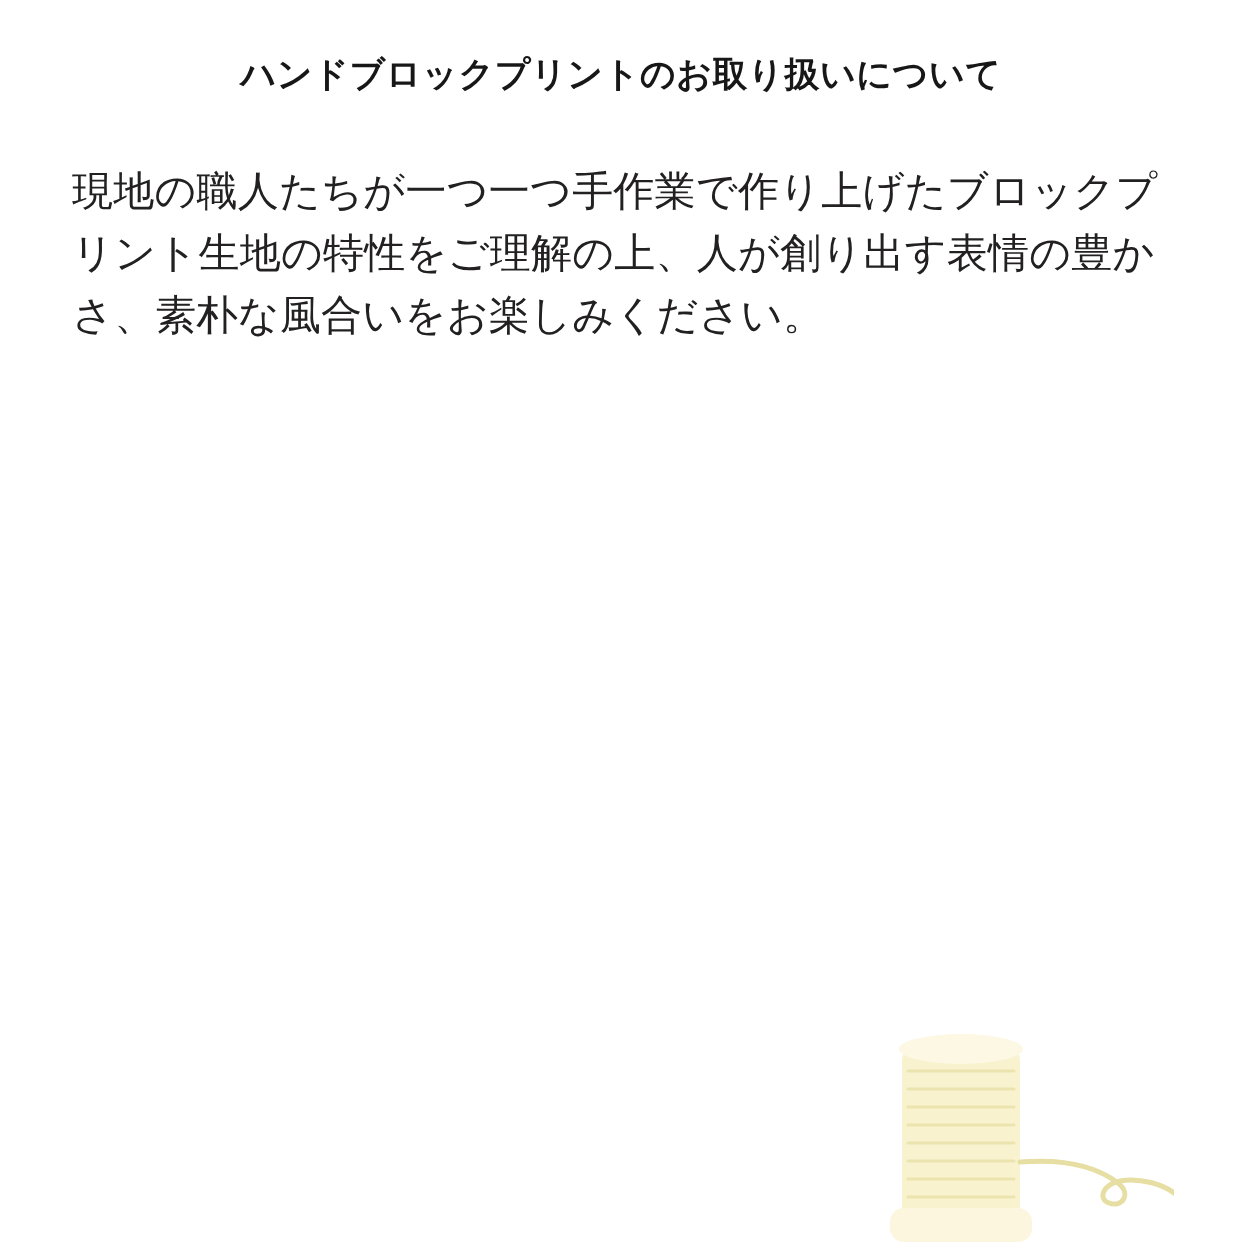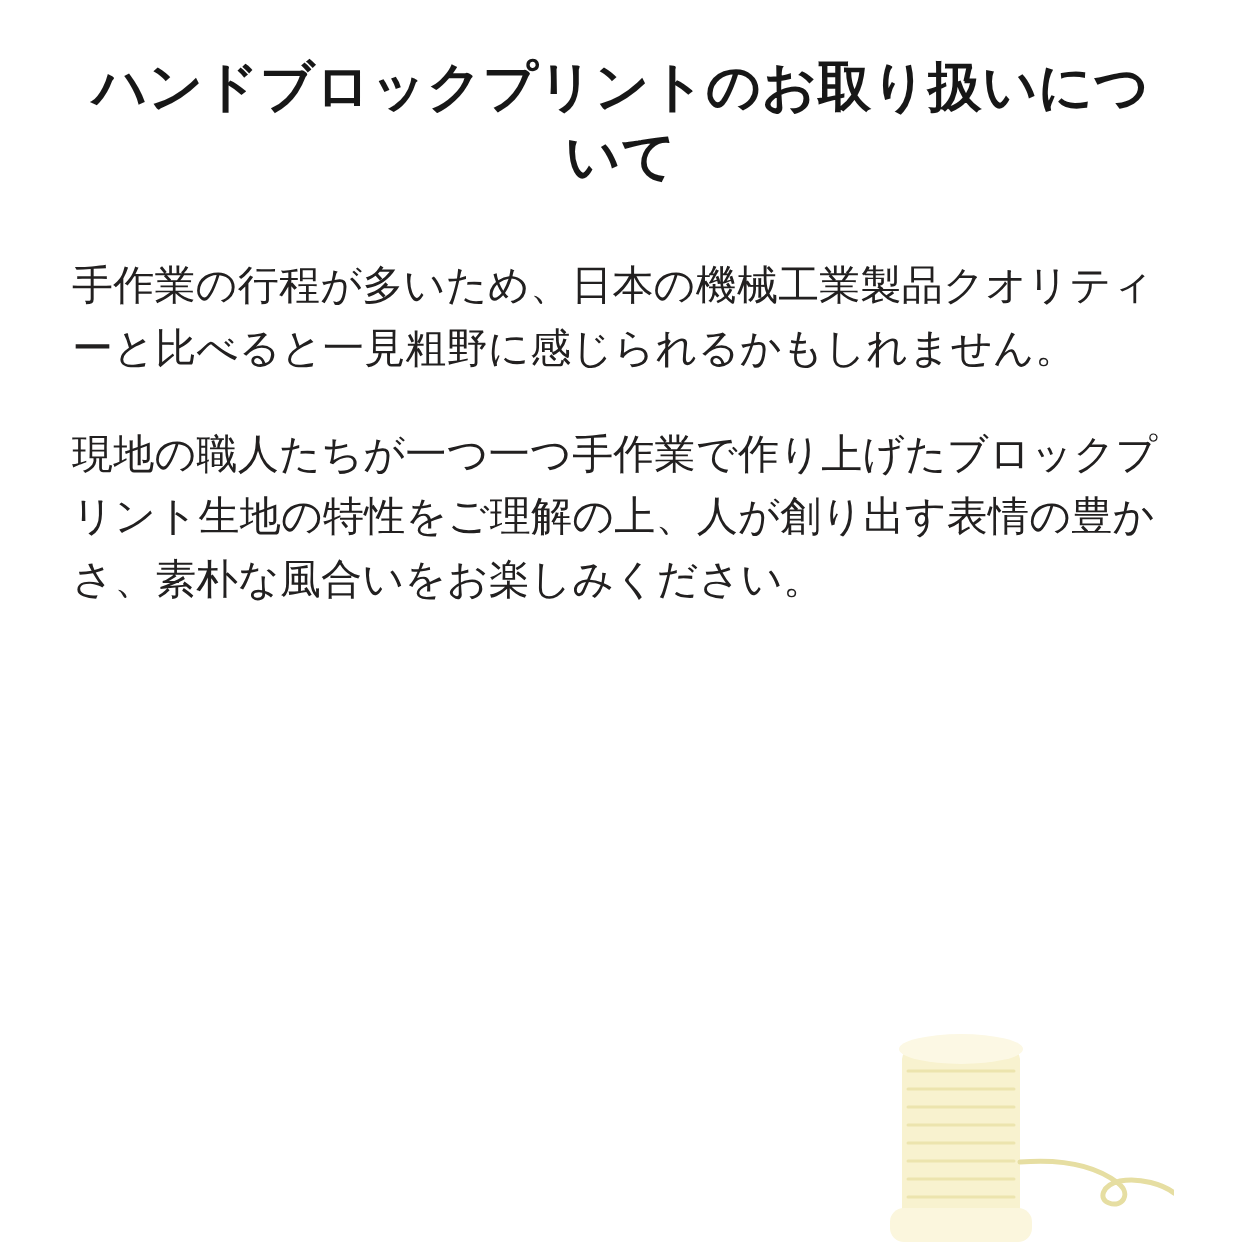--- a/index.html
+++ b/index.html
@@ -26,21 +26,21 @@
     position: relative;
     z-index: 2;
     padding: 0 72px;
     box-sizing: border-box;
   }
 
   .doc-title {
     margin: 0;
     padding-top: 52px;
     text-align: center;
-    font-size: 54px;
+    font-size: 35px;
     font-weight: 700;
     letter-spacing: 0.5px;
     line-height: 1.3;
     color: #171717;
   }
 
   .body-block {
     margin-top: 62px;
   }
 
@@ -92,17 +92,16 @@
 
     <rect x="16" y="181" width="142" height="34" rx="14" fill="#fbf6dd"></rect>
 
     <path d="M146 135 C 196 131, 226 142, 244 156 C 258 167, 248 181, 235 176 C 224 172, 228 158, 246 154 C 266 150, 290 158, 300 166" fill="none" stroke="#e6dea2" stroke-width="5" stroke-linecap="round"></path>
   </svg>
 
   <div class="content">
     <h1 class="doc-title">ハンドブロックプリントのお取り扱いについて</h1>
 
     <div class="body-block">
-      <p class="paragraph">手作業の行程が多いため、日本の機械工業製品クオリティーと比べると一見粗野に感じられるかもしれません。</p>
       <p class="paragraph">現地の職人たちが一つ一つ手作業で作り上げたブロックプリント生地の特性をご理解の上、人が創り出す表情の豊かさ、素朴な風合いをお楽しみください。</p>
     </div>
   </div>
 </div>
 
 </body></html>

